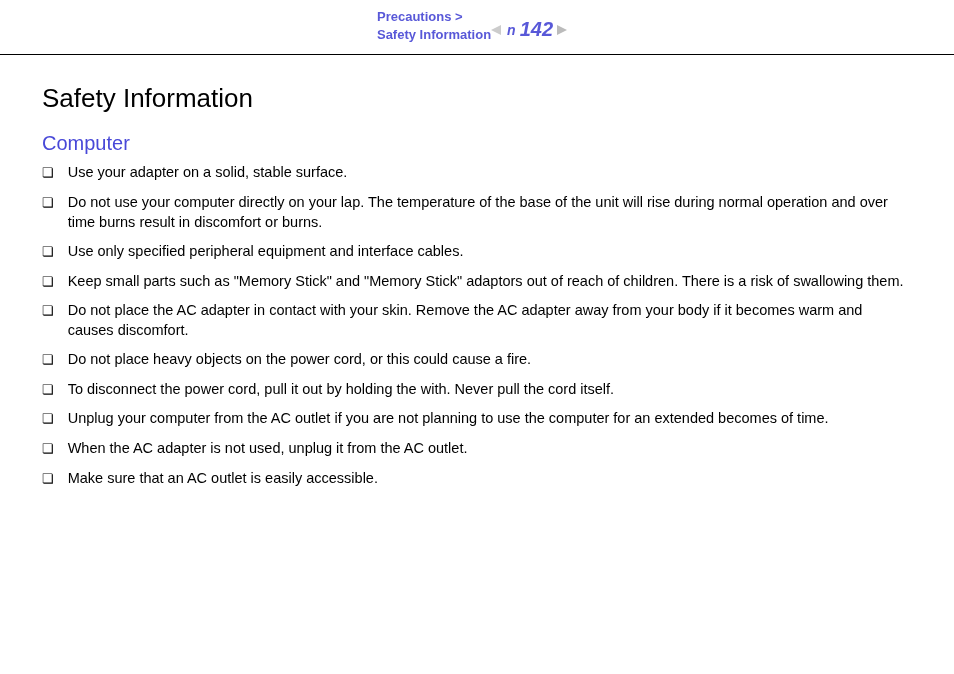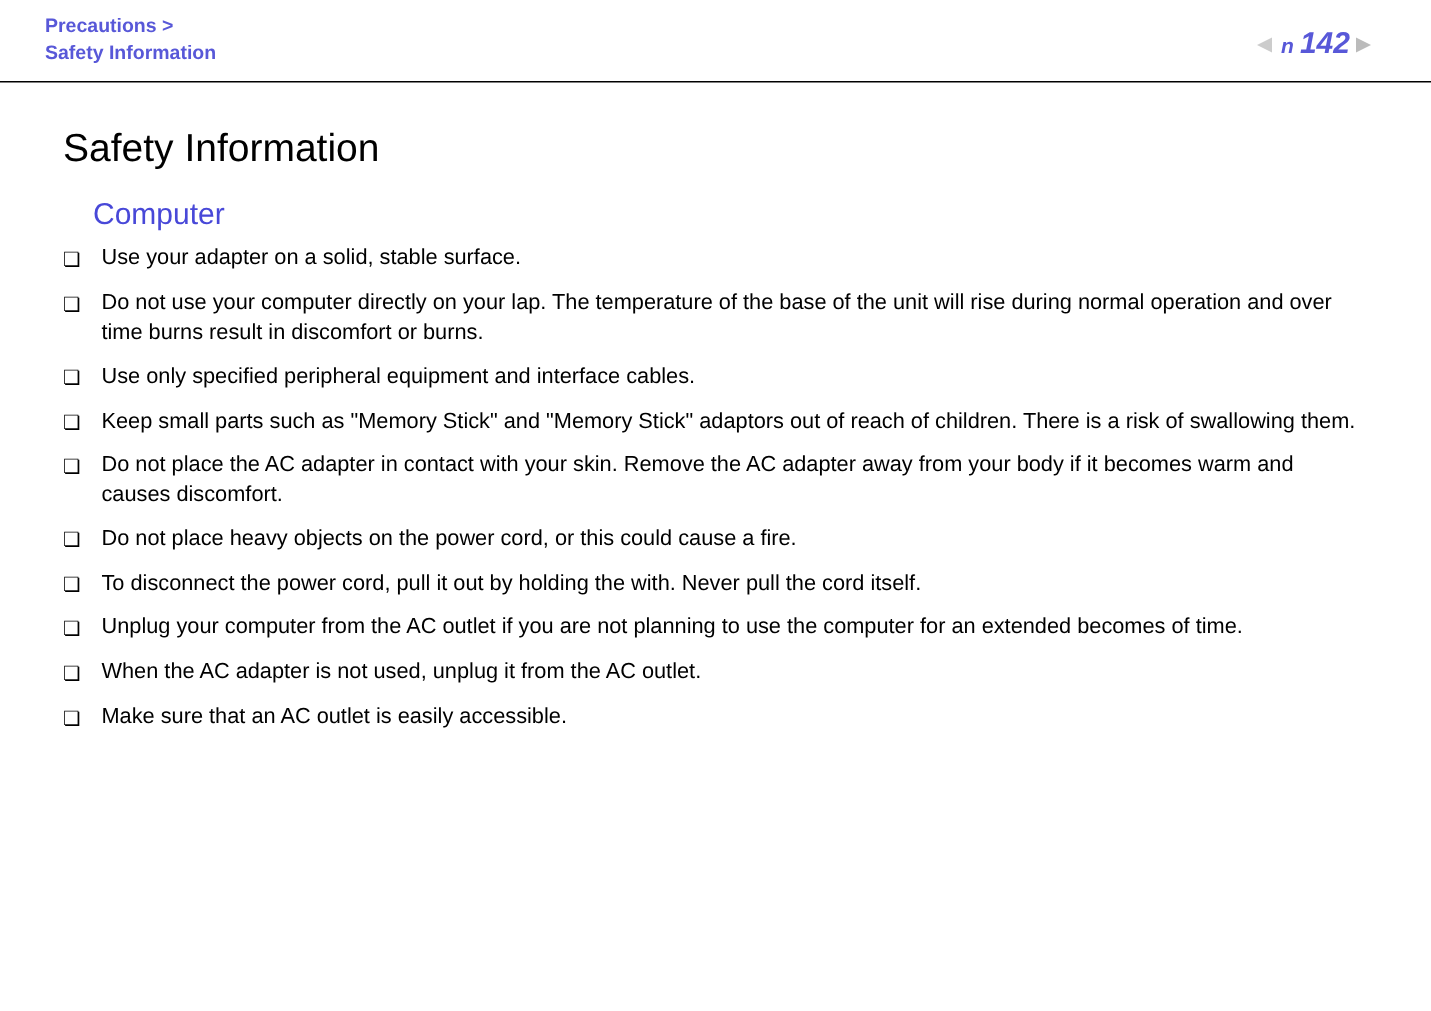--- a/index.html
+++ b/index.html
@@ -5,21 +5,21 @@
     * { margin: 0; padding: 0; box-sizing: border-box; }
     body {
       font-family: Arial, Helvetica, sans-serif;
       background: #fff;
       width: 954px;
       height: 674px;
       color: #000;
     }
     .header {
       display: flex;
-      justify-content: space-between;
+      justify-content: center;
       align-items: flex-start;
       padding: 8px 40px 10px 30px;
       border-bottom: 1px solid #000;
     }
     .breadcrumb {
       color: #5858d8;
       font-weight: bold;
       font-size: 13px;
       line-height: 1.4;
     }
@@ -54,21 +54,20 @@
       font-size: 26px;
       font-weight: normal;
       margin-bottom: 18px;
     }
     .subheading {
       color: #4848d8;
       font-size: 20px;
       font-weight: normal;
       margin-bottom: 8px;
       margin-top: 14px;
-      margin-left: 20px;
     }
     .bullet-list {
       list-style: none;
     }
     .bullet-item {
       display: flex;
       gap: 14px;
       font-size: 14.5px;
       line-height: 1.35;
       margin-bottom: 10px;

